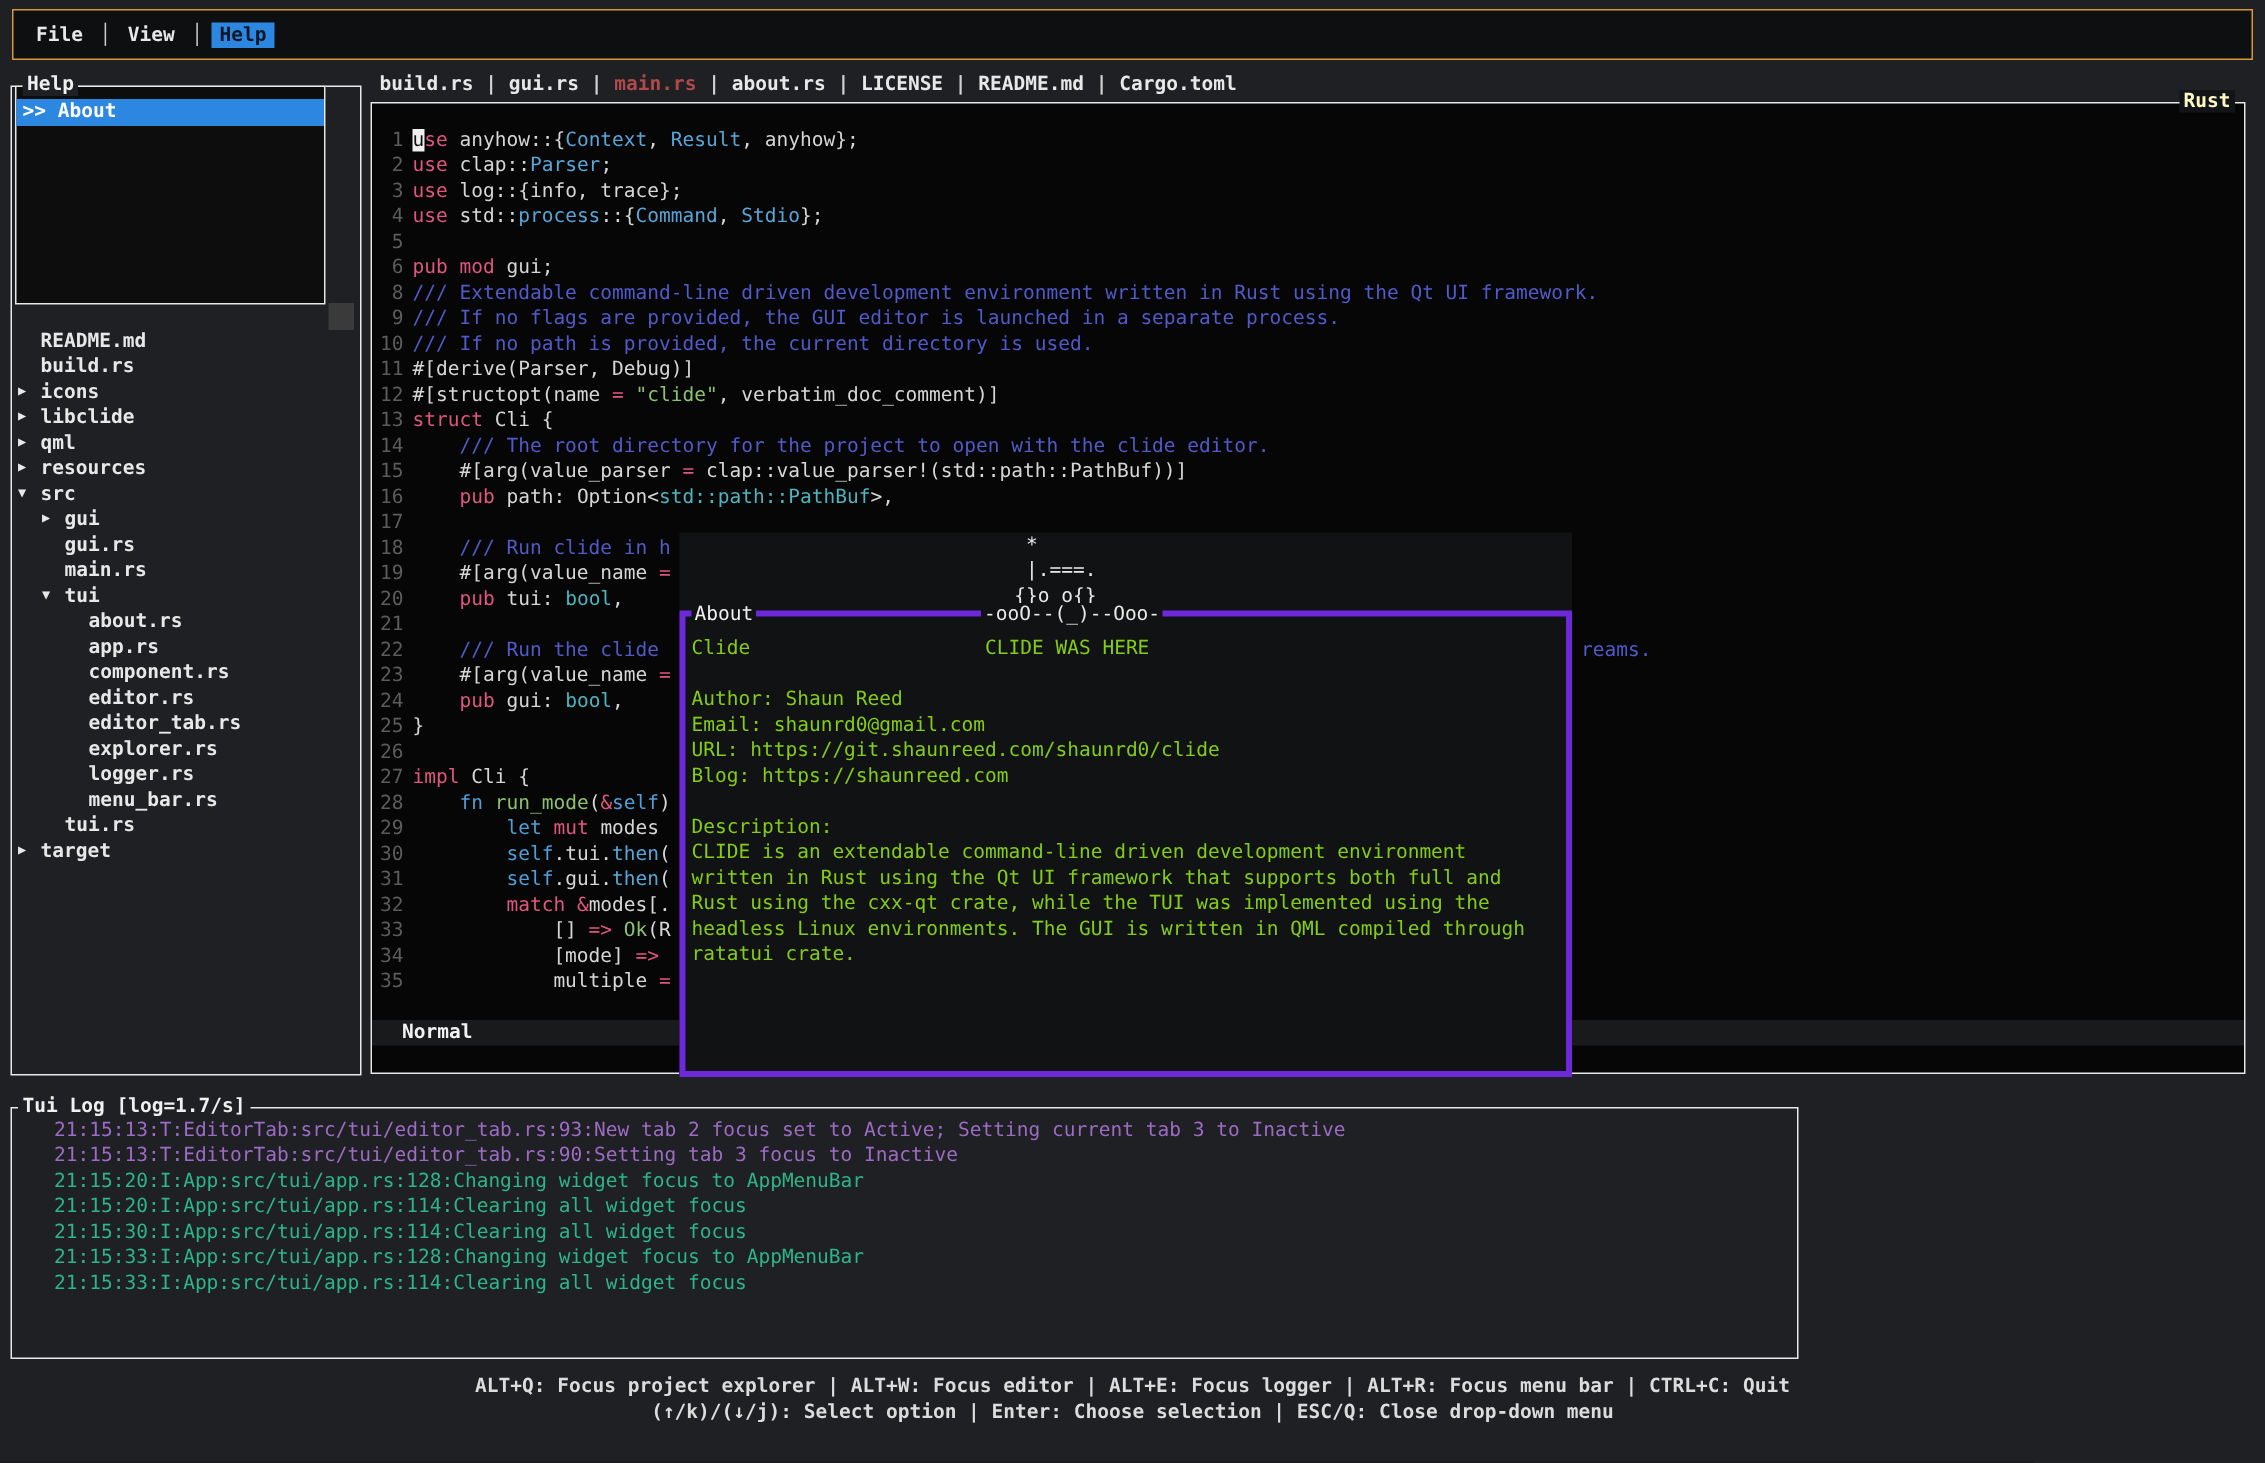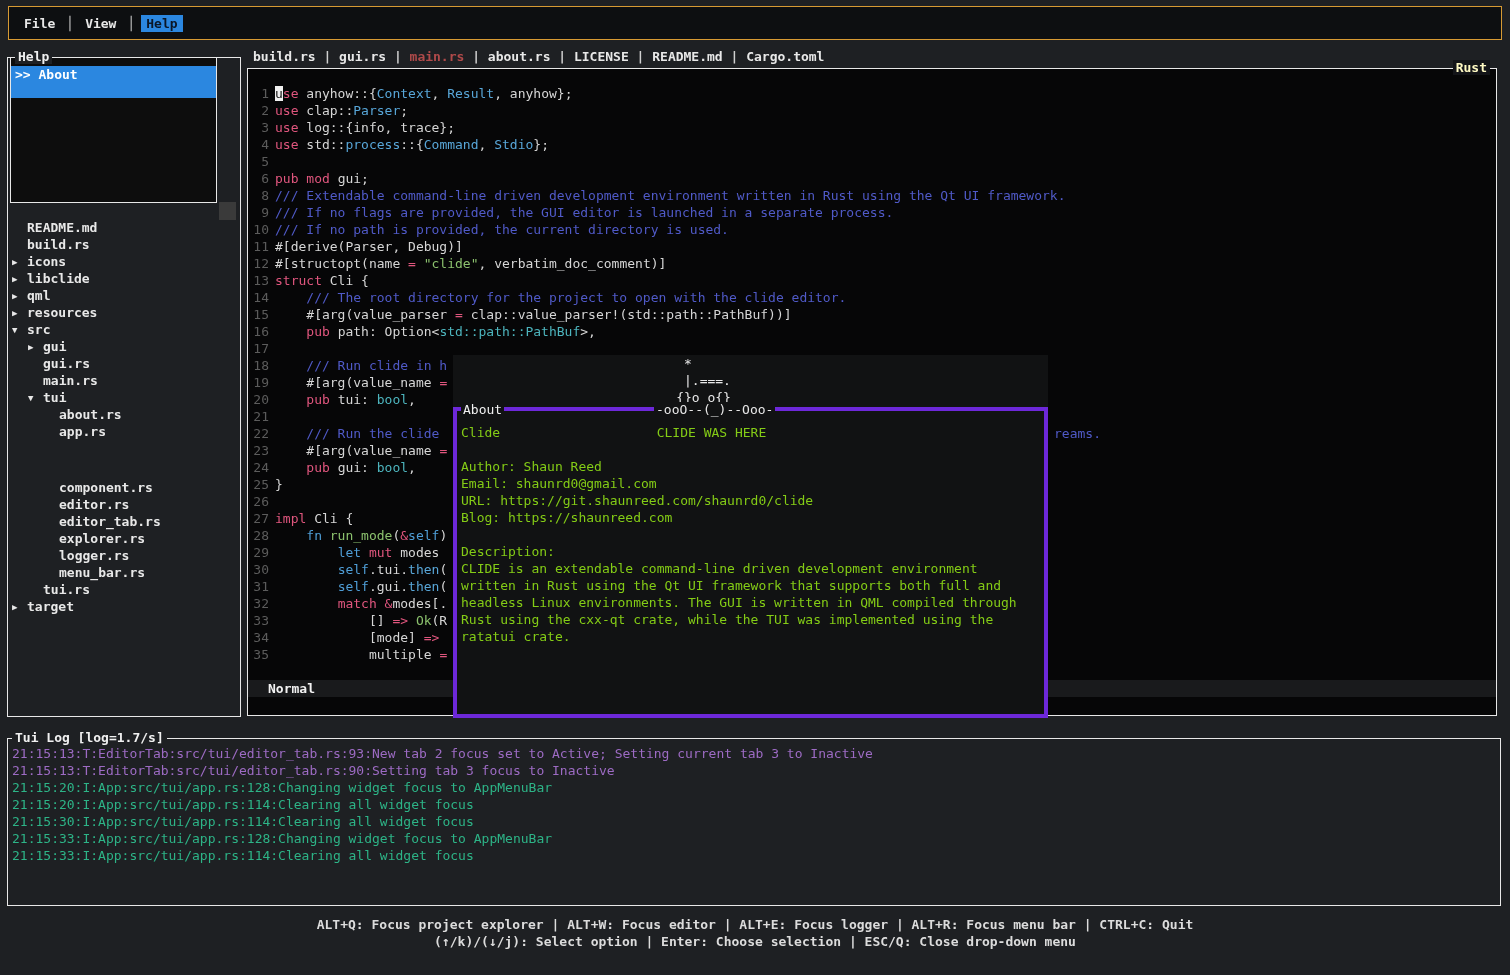--- a/index.html
+++ b/index.html
@@ -17,21 +17,21 @@
 
   
   #explorer { left:7px; top:57px; width:234px; height:660px; border:1px solid #e8e8e8; background:#1e2023; }
   #tree { left:8px; top:219px; width:230px; }
   .tree-row { height:17px; line-height:17px; white-space:pre; color:#e8e8e8; font-weight:bold; cursor:default; }
   .tree-arrow { display:inline-block; width:15px; font-size:9px; color:#e8e8e8; vertical-align:middle; }
 
   
   #help-dropdown { left:10px; top:57px; width:207px; height:146px; border:1px solid #e8e8e8; background:#0d0d0d; z-index:5; }
   .panel-title { position:absolute; top:-9px; left:4px; background:#1e2023; padding:0 3px; color:#f0f0f0; font-weight:bold; }
-  #help-selected { margin-top:8px; height:32px; line-height:18px; background:#2b87e0; color:#ffffff; font-weight:bold; padding-left:4px; white-space:pre; }
+  #help-selected { margin-top:8px; height:18px; line-height:18px; background:#2b87e0; color:#ffffff; font-weight:bold; padding-left:4px; white-space:pre; }
   #help-scroll-thumb { left:219px; top:202px; width:17px; height:18px; background:#3a3a3a; z-index:6; }
 
   
   #tabstrip { left:253px; top:48px; height:18px; line-height:18px; white-space:pre; font-weight:bold; color:#e8e8e8; }
   .tab { cursor:default; }
   .tab.active { color:#b04a4a; }
   .tab-sep { color:#d0d0d0; }
 
   
   #editor { left:247px; top:68px; width:1250px; height:648px; border:1px solid #e8e8e8; background:#060607; }
@@ -56,21 +56,21 @@
   
   #popup { left:453px; top:355px; width:595px; height:363px; background:#111213; z-index:10; }
   #popup-art { white-space:pre; line-height:17px; padding-left:4px; color:#e8e8e8; }
   #popup-box { position:absolute; left:0; top:52px; width:595px; height:311px; border:4px solid #6d28d9; background:#111213; }
   #popup-title { position:absolute; top:-9px; left:4px; background:#111213; padding:0 2px; color:#f0f0f0; }
   #popup-title-art { position:absolute; top:-9px; left:197px; background:#111213; padding:0 2px; color:#e8e8e8; }
   #popup-lines { padding:13px 0 0 4px; }
   .popup-row { height:17px; line-height:17px; white-space:pre; color:#84cc16; }
 
   
-  #logpanel { left:7px; top:738px; width:1494px; height:168px; border:1px solid #e8e8e8; background:#1e2023; }
+  #logpanel { left:7px; top:738px; width:1192px; height:168px; border:1px solid #e8e8e8; background:#1e2023;padding-left:24px; }
   #log-lines { padding:6px 0 0 4px; }
   .log-row { height:17px; line-height:17px; white-space:pre; }
   .log-trace { color:#9d6bc4; }
   .log-info  { color:#2db487; }
 
   
   .status-line { left:0; width:1510px; text-align:center; color:#dcdcdc; font-weight:bold; height:17px; line-height:17px; white-space:pre; }
 </style>
 </head>
 <body>
@@ -95,21 +95,21 @@
       <div class="tree-row" style="padding-left: 4px;"><span class="tree-arrow">▶</span><span>libclide</span></div>
       <div class="tree-row" style="padding-left: 4px;"><span class="tree-arrow">▶</span><span>qml</span></div>
       <div class="tree-row" style="padding-left: 4px;"><span class="tree-arrow">▶</span><span>resources</span></div>
       <div class="tree-row" style="padding-left: 4px;"><span class="tree-arrow">▼</span><span>src</span></div>
       <div class="tree-row" style="padding-left: 20px;"><span class="tree-arrow">▶</span><span>gui</span></div>
       <div class="tree-row" style="padding-left: 20px;"><span class="tree-arrow"></span><span>gui.rs</span></div>
       <div class="tree-row" style="padding-left: 20px;"><span class="tree-arrow"></span><span>main.rs</span></div>
       <div class="tree-row" style="padding-left: 20px;"><span class="tree-arrow">▼</span><span>tui</span></div>
       <div class="tree-row" style="padding-left: 36px;"><span class="tree-arrow"></span><span>about.rs</span></div>
       <div class="tree-row" style="padding-left: 36px;"><span class="tree-arrow"></span><span>app.rs</span></div>
-      <div class="tree-row" style="padding-left: 36px; margin-top: 39px;"><span class="tree-arrow"></span><span>component.rs</span></div>
+      <div class="tree-row" style="padding-left: 36px;"><span class="tree-arrow"></span><span>component.rs</span></div>
       <div class="tree-row" style="padding-left: 36px;"><span class="tree-arrow"></span><span>editor.rs</span></div>
       <div class="tree-row" style="padding-left: 36px;"><span class="tree-arrow"></span><span>editor_tab.rs</span></div>
       <div class="tree-row" style="padding-left: 36px;"><span class="tree-arrow"></span><span>explorer.rs</span></div>
       <div class="tree-row" style="padding-left: 36px;"><span class="tree-arrow"></span><span>logger.rs</span></div>
       <div class="tree-row" style="padding-left: 36px;"><span class="tree-arrow"></span><span>menu_bar.rs</span></div>
       <div class="tree-row" style="padding-left: 20px;"><span class="tree-arrow"></span><span>tui.rs</span></div>
       <div class="tree-row" style="padding-left: 4px;"><span class="tree-arrow">▶</span><span>target</span></div>
     </div>
 
   <div id="help-dropdown" class="abs">
@@ -172,22 +172,22 @@
           <div class="popup-row">Clide                    CLIDE WAS HERE</div>
           <div class="popup-row"></div>
           <div class="popup-row">Author: Shaun Reed</div>
           <div class="popup-row">Email: shaunrd0@gmail.com</div>
           <div class="popup-row">URL: https://git.shaunreed.com/shaunrd0/clide</div>
           <div class="popup-row">Blog: https://shaunreed.com</div>
           <div class="popup-row"></div>
           <div class="popup-row">Description:</div>
           <div class="popup-row">CLIDE is an extendable command-line driven development environment</div>
           <div class="popup-row">written in Rust using the Qt UI framework that supports both full and</div>
+          <div class="popup-row">Rust using the cxx-qt crate, while the TUI was implemented using the</div>
           <div class="popup-row">headless Linux environments. The GUI is written in QML compiled through</div>
-          <div class="popup-row">Rust using the cxx-qt crate, while the TUI was implemented using the</div>
           <div class="popup-row">ratatui crate.</div>
         </div>
     </div>
   </div>
 
   <div id="logpanel" class="abs">
     <span class="panel-title">Tui Log [log=1.7/s]</span>
     <div id="log-lines">
         <div class="log-row log-trace">21:15:13:T:EditorTab:src/tui/editor_tab.rs:93:New tab 2 focus set to Active; Setting current tab 3 to Inactive</div>
         <div class="log-row log-trace">21:15:13:T:EditorTab:src/tui/editor_tab.rs:90:Setting tab 3 focus to Inactive</div>

